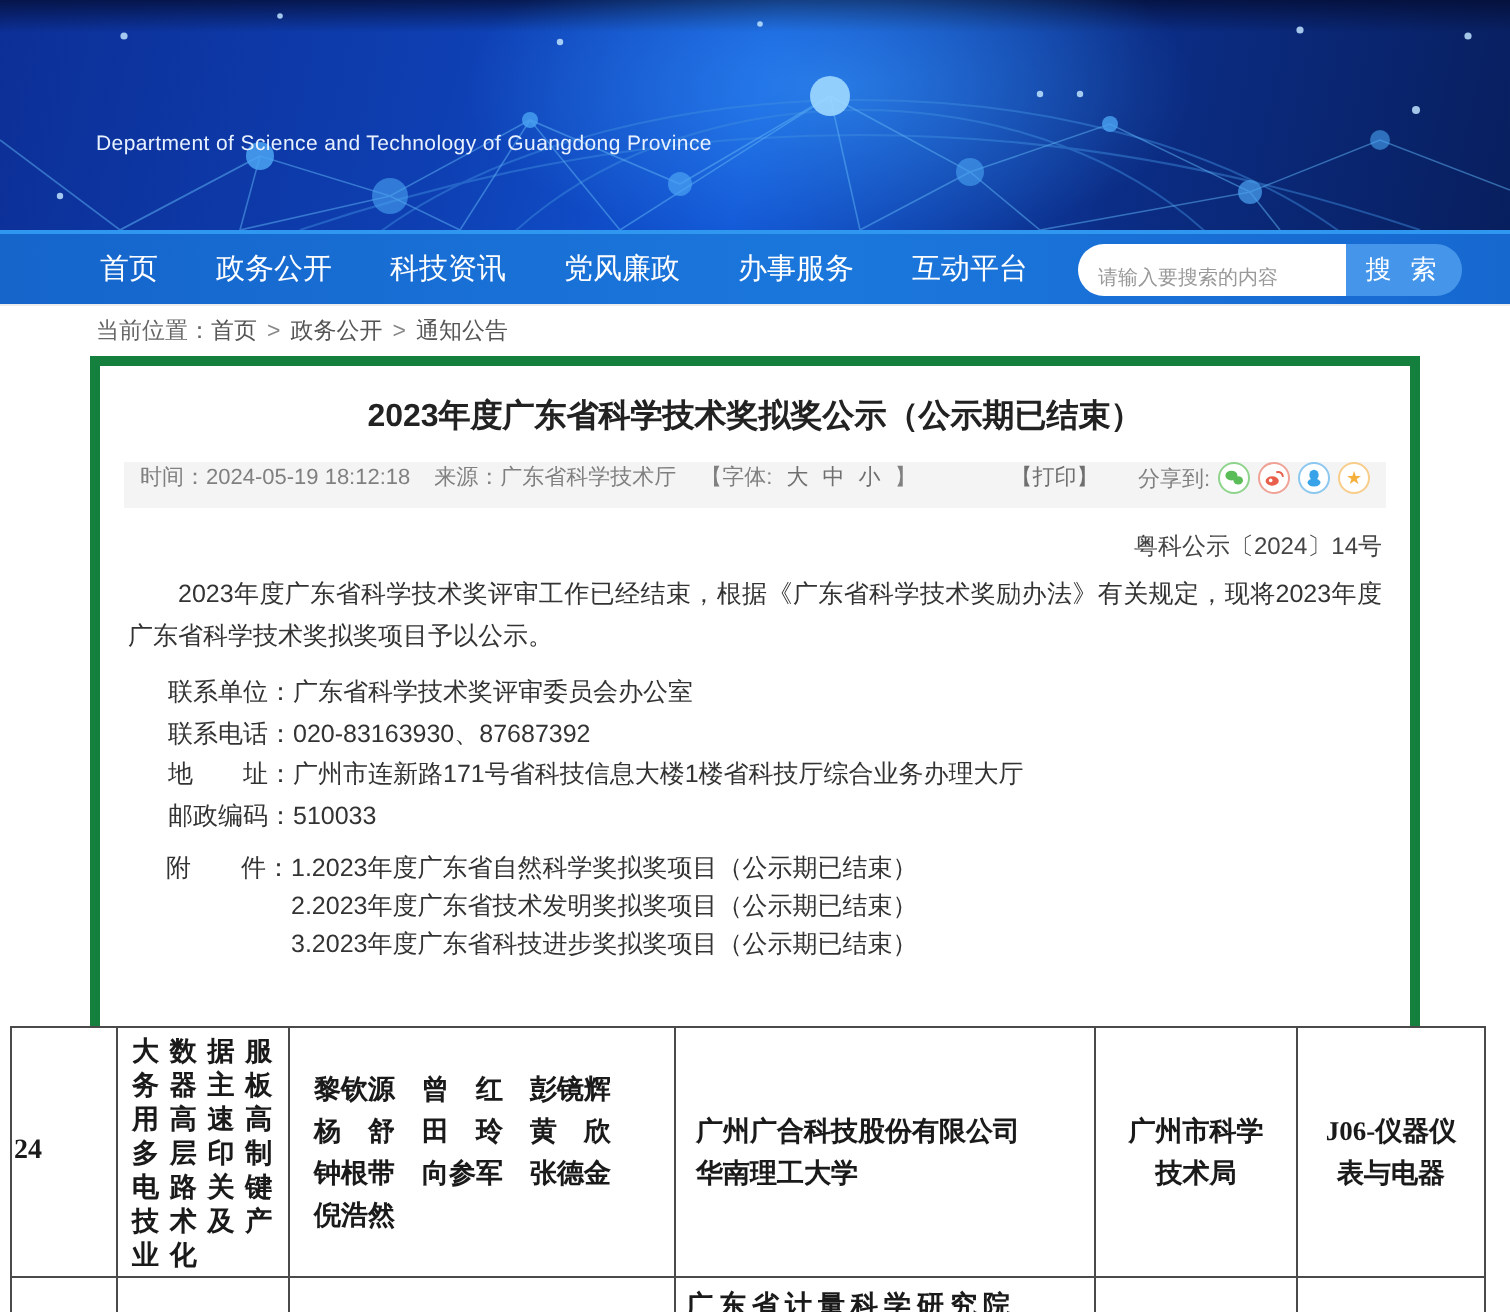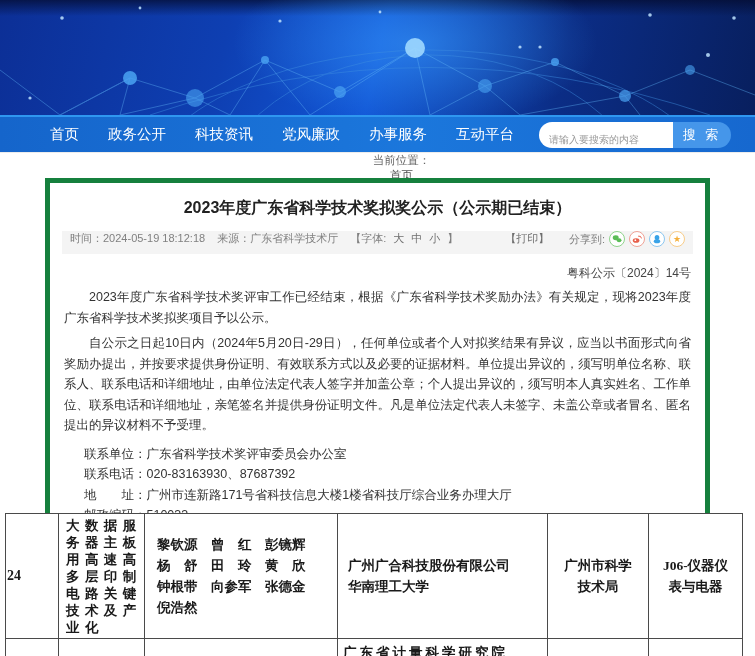--- a/index.html
+++ b/index.html
@@ -26,21 +26,21 @@
   .nav-search{margin-left:auto;margin-right:24px;display:flex;height:26px;border-radius:13px;overflow:hidden;}
   .nav-search input{width:134px;height:36px;border:none;outline:none;padding:0 10px;font-size:10px;
     color:#333;background:#fff;box-sizing:border-box;}
   .nav-search input::placeholder{color:#999;}
   .search-btn{width:58px;height:26px;border:none;background:#4596ea;color:#fff;font-size:13px;
     letter-spacing:3px;cursor:pointer;}
 
   
   .breadcrumb{position:absolute;left:0;top:152px;width:755px;height:26px;background:#fff;
     border-top:1px solid #ececec;display:flex;align-items:center;padding-left:48px;box-sizing:border-box;
-    font-size:11.5px;color:#666;flex-direction:column;}
+    font-size:11.5px;color:#666;}
   .breadcrumb a{color:#555;text-decoration:none;cursor:pointer;}
   .breadcrumb .sep{margin:0 5px;color:#888;}
 
   
   .card{position:absolute;left:45px;top:178px;width:665px;height:478px;box-sizing:border-box;
     background:#fff;border:5px solid #15803d;}
   .art-title{margin:15px 10px 0;text-align:center;font-size:16px;font-weight:bold;color:#222;}
   .meta-bar{margin:12px 12px 0;height:23px;background:#f4f4f4;display:flex;align-items:flex-start;
     padding:0 8px;font-size:11px;color:#808080;}
   .meta-left{display:flex;align-items:center;gap:12px;white-space:nowrap;}
@@ -107,20 +107,21 @@
         <circle cx="280" cy="21" r="1.6"></circle>
         <circle cx="520" cy="47" r="1.6"></circle>
         <circle cx="540" cy="47" r="1.6"></circle>
         <circle cx="650" cy="15" r="1.8"></circle>
         <circle cx="734" cy="18" r="1.8"></circle>
         <circle cx="708" cy="55" r="2"></circle>
         <circle cx="30" cy="98" r="1.6"></circle>
         <circle cx="380" cy="12" r="1.4"></circle>
       </g>
     </svg>
+    <div class="hdr-sub">Department of Science and Technology of Guangdong Province</div>
   </div>
 
   <div class="main-nav">
     <div class="nav-items">
       <span class="nav-item">首页</span>
       <span class="nav-item">政务公开</span>
       <span class="nav-item">科技资讯</span>
       <span class="nav-item">党风廉政</span>
       <span class="nav-item">办事服务</span>
       <span class="nav-item">互动平台</span>
@@ -177,21 +178,20 @@
               <ellipse cx="8" cy="11" rx="4.3" ry="2.7" fill="#38a3e8"></ellipse>
             </svg>
         </span>
         <span class="share-ic ic-star">★</span>
       </div>
     </div>
 
     <div class="doc-number">粤科公示〔2024〕14号</div>
 
     <p class="art-par">2023年度广东省科学技术奖评审工作已经结束，根据《广东省科学技术奖励办法》有关规定，现将2023年度广东省科学技术奖拟奖项目予以公示。</p>
-    <p class="art-par">自公示之日起10日内（2024年5月20日-29日），任何单位或者个人对拟奖结果有异议，应当以书面形式向省奖励办提出，并按要求提供身份证明、有效联系方式以及必要的证据材料。单位提出异议的，须写明单位名称、联系人、联系电话和详细地址，由单位法定代表人签字并加盖公章；个人提出异议的，须写明本人真实姓名、工作单位、联系电话和详细地址，亲笔签名并提供身份证明文件。凡是单位法定代表人未签字、未盖公章或者冒名、匿名提出的异议材料不予受理。</p>
 
     <div class="contact">联系单位：广东省科学技术奖评审委员会办公室
 联系电话：020-83163930、87687392
 地　　址：广州市连新路171号省科技信息大楼1楼省科技厅综合业务办理大厅
 邮政编码：510033</div>
 
     <div class="attachments">
       <div class="att-label">附　　件：</div>
       <div class="att-items">
         <span class="att-item">1.2023年度广东省自然科学奖拟奖项目（公示期已结束）</span>

